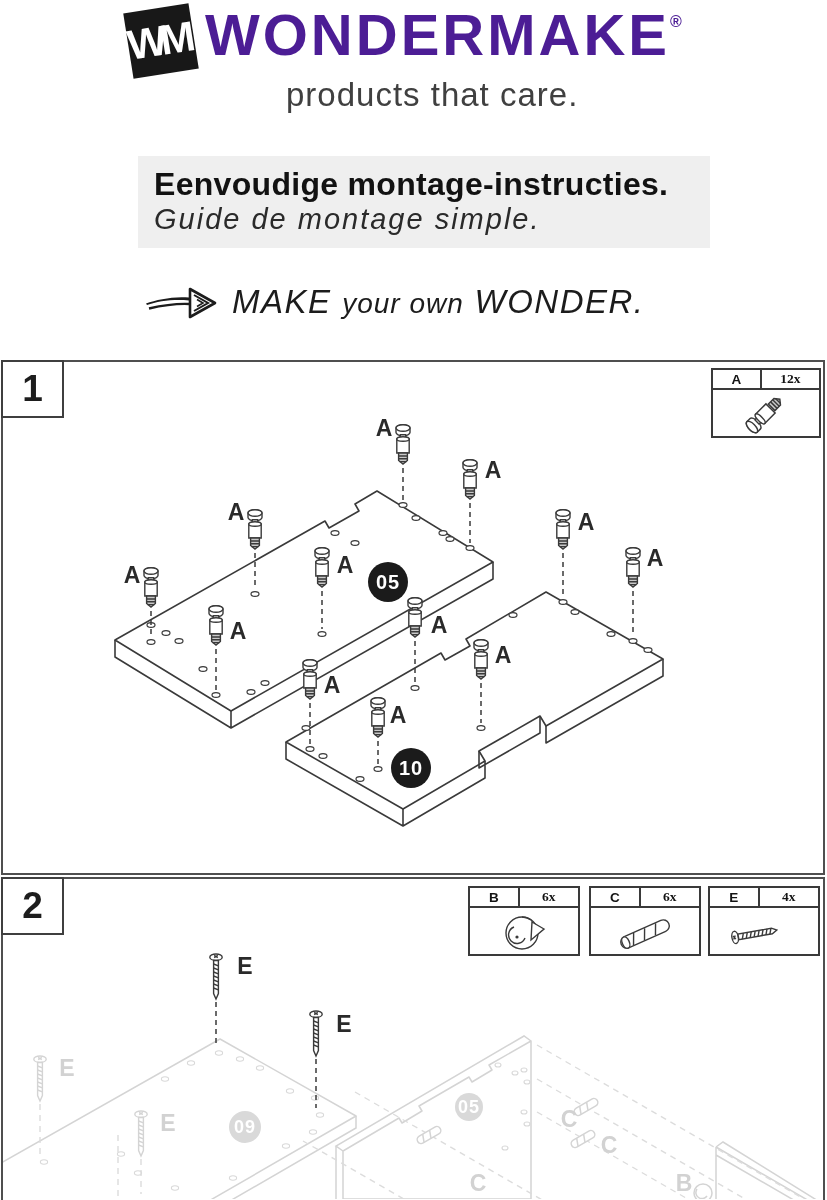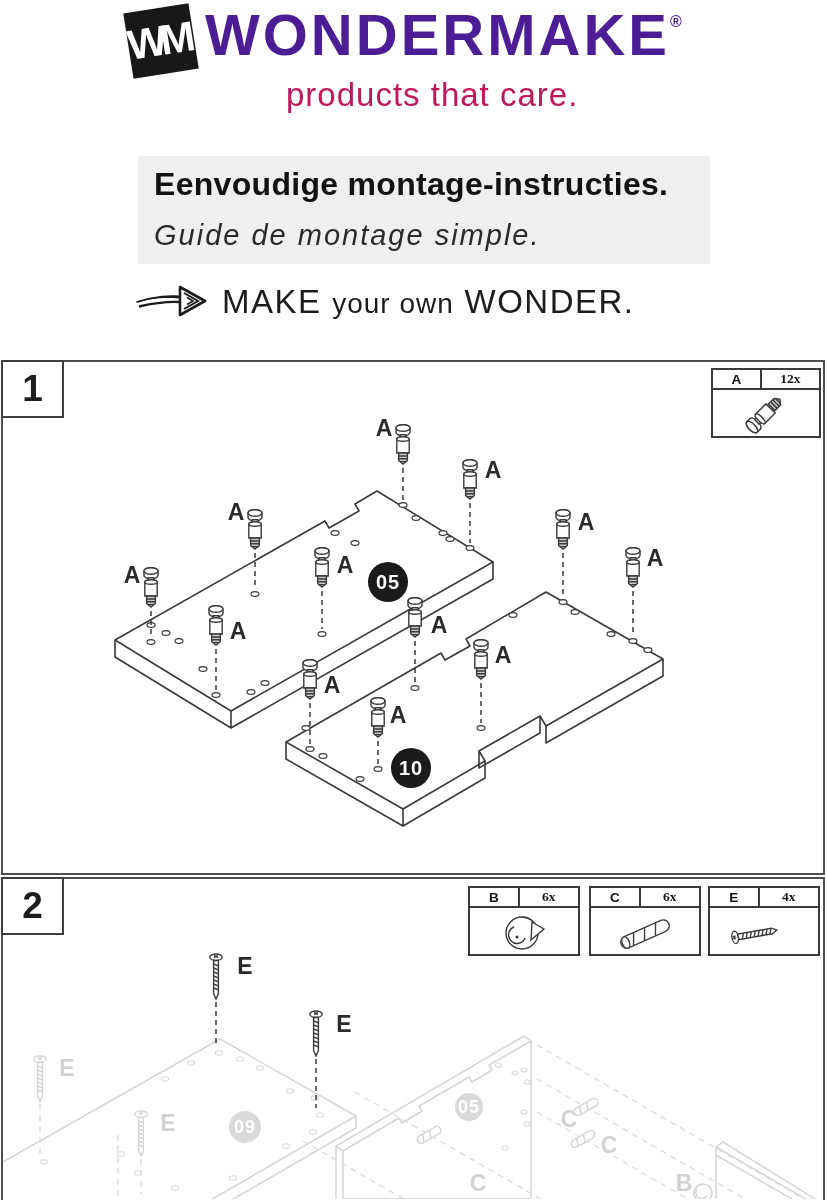--- a/index.html
+++ b/index.html
@@ -8,31 +8,31 @@
 
   
   .logo-square{position:absolute;left:128px;top:8px;width:66px;height:66px;background:#181818;
                transform:rotate(-9deg);display:flex;align-items:center;justify-content:center;}
   .logo-square span{color:#fff;font-size:42px;font-weight:700;letter-spacing:-0.16em;
                     transform:translateX(-3px);line-height:1;}
   .brand-name{position:absolute;left:205px;top:6px;font-size:58px;font-weight:700;
               letter-spacing:3px;line-height:1;color:#4c1d95;white-space:nowrap;}
   .brand-name sup{font-size:16px;font-weight:700;vertical-align:28px;letter-spacing:0;}
   .brand-tagline{position:absolute;left:286px;top:76px;font-size:33px;letter-spacing:1px;
-                 color:#be185d;white-space:nowrap;}
+                 color:#404040;white-space:nowrap;}
 
   
   .intro-box{position:absolute;left:138px;top:156px;width:572px;background:#efefef;
              padding:10px 0 12px 16px;box-sizing:border-box;}
   .intro-title{font-size:32px;font-weight:700;color:#121212;letter-spacing:.3px;}
   .intro-subtitle{font-size:29px;font-style:italic;font-weight:300;color:#2a2a2a;
-                  letter-spacing:2px;margin-top:16px;}
-
-  
-  .slogan-row{position:absolute;left:134px;top:283px;display:flex;align-items:flex-start;gap:12px;}
+                  letter-spacing:2px;margin-top:0;}
+
+  
+  .slogan-row{position:absolute;left:144px;top:283px;display:flex;align-items:flex-end;gap:12px;font-style:italic;}
   .slogan-text{font-size:33px;letter-spacing:1.5px;color:#1c1c1c;white-space:nowrap;}
   .slogan-text .mid{font-size:28px;letter-spacing:1px;}
 
   
   .step-section{position:absolute;left:1px;width:824px;border:2px solid #4f4f4f;background:#fff;
                 box-sizing:border-box;}
   #section1{top:360px;height:515px;}
   #section2{top:877px;height:324px;border-bottom:none;}
   .step-num-box{position:absolute;left:-2px;top:-2px;width:63px;height:58px;border:2px solid #3f3f3f;
                 background:#fff;display:flex;align-items:center;justify-content:center;

